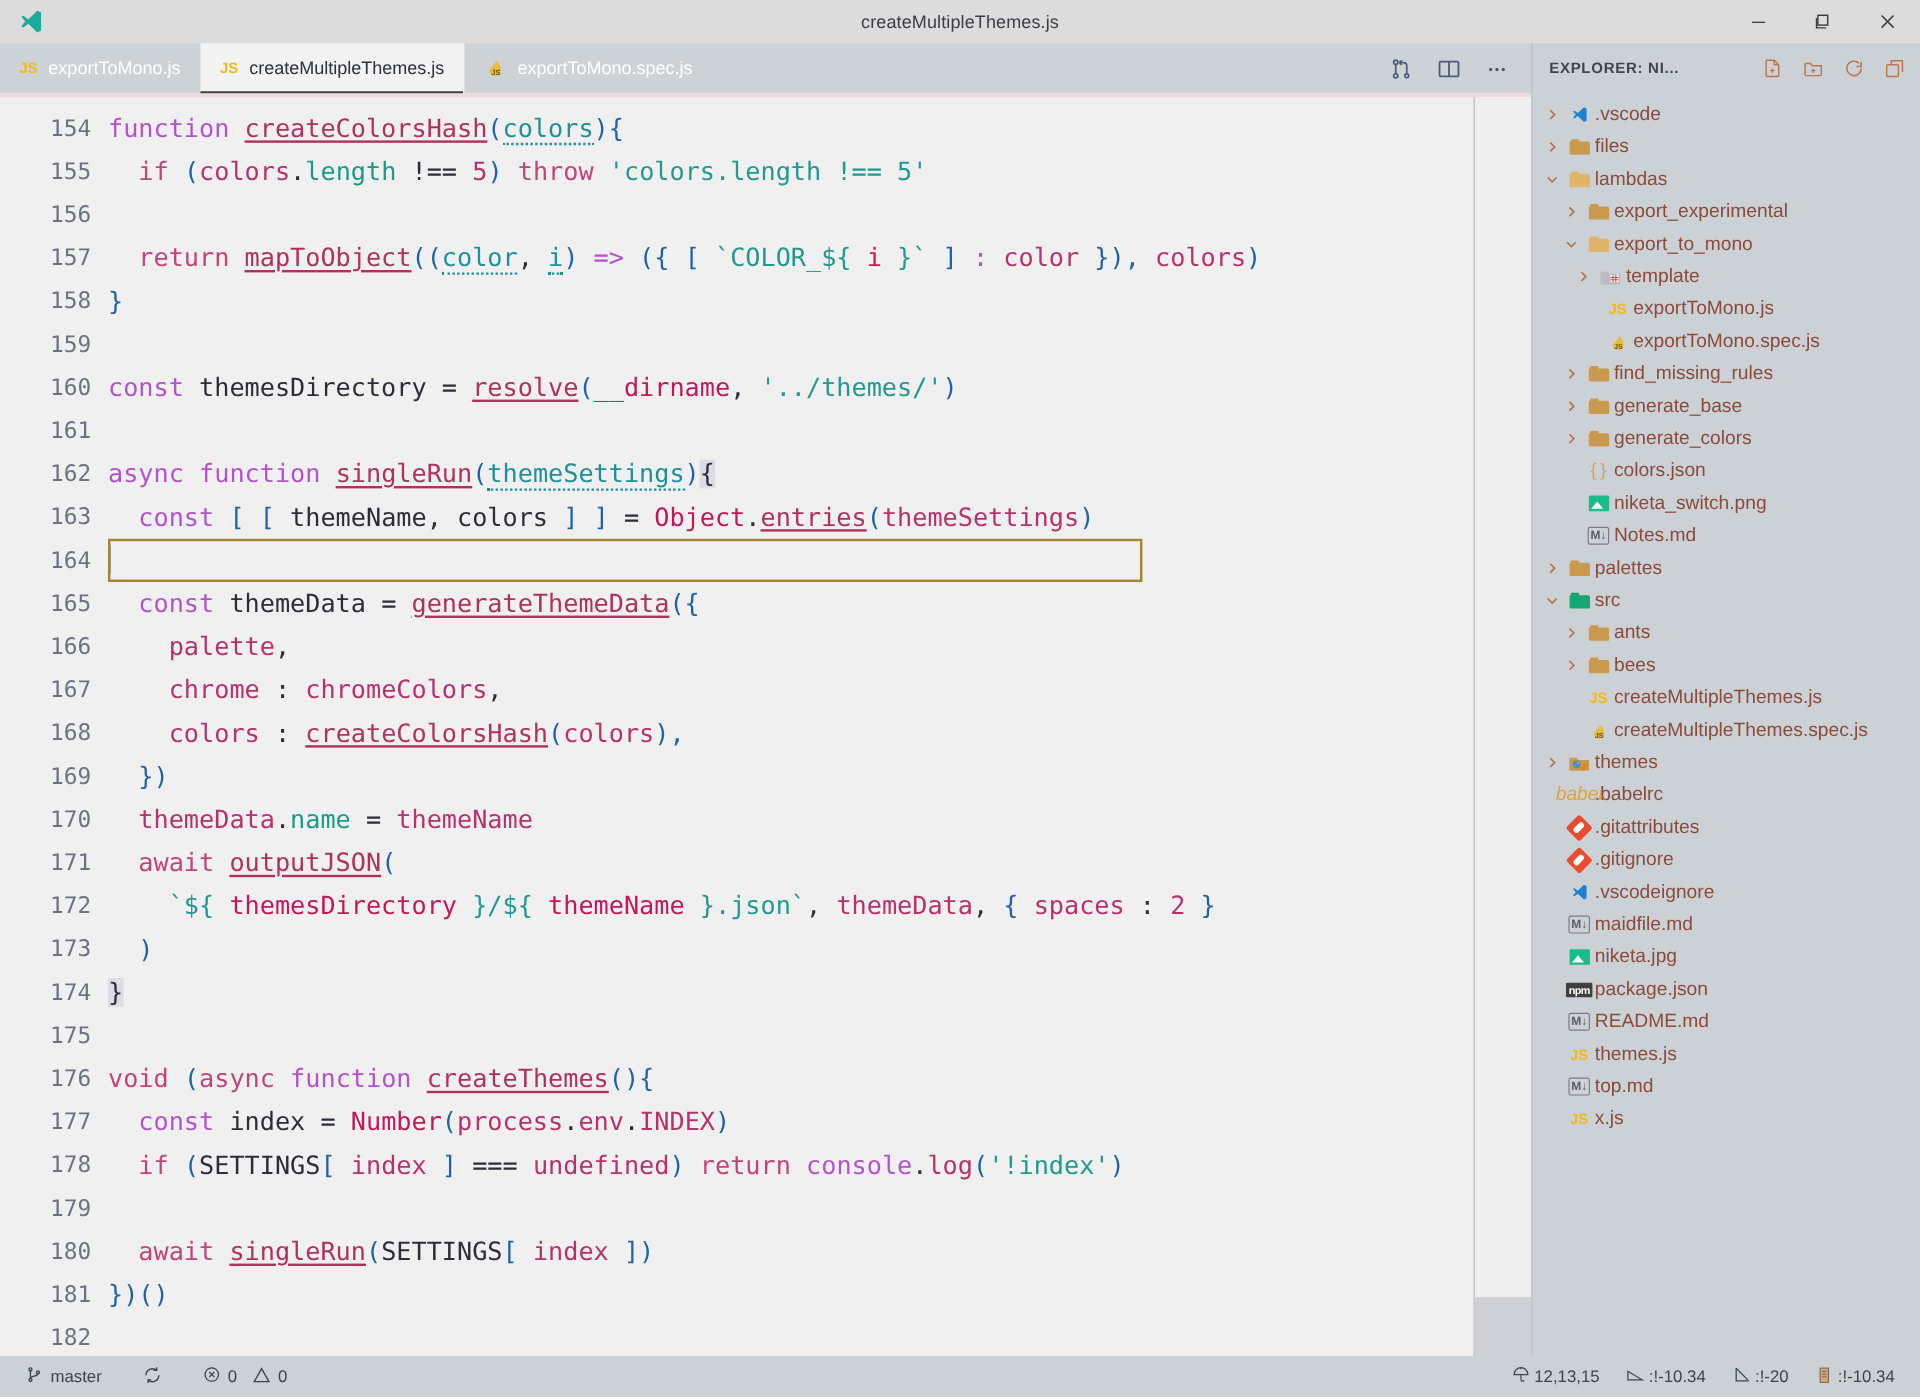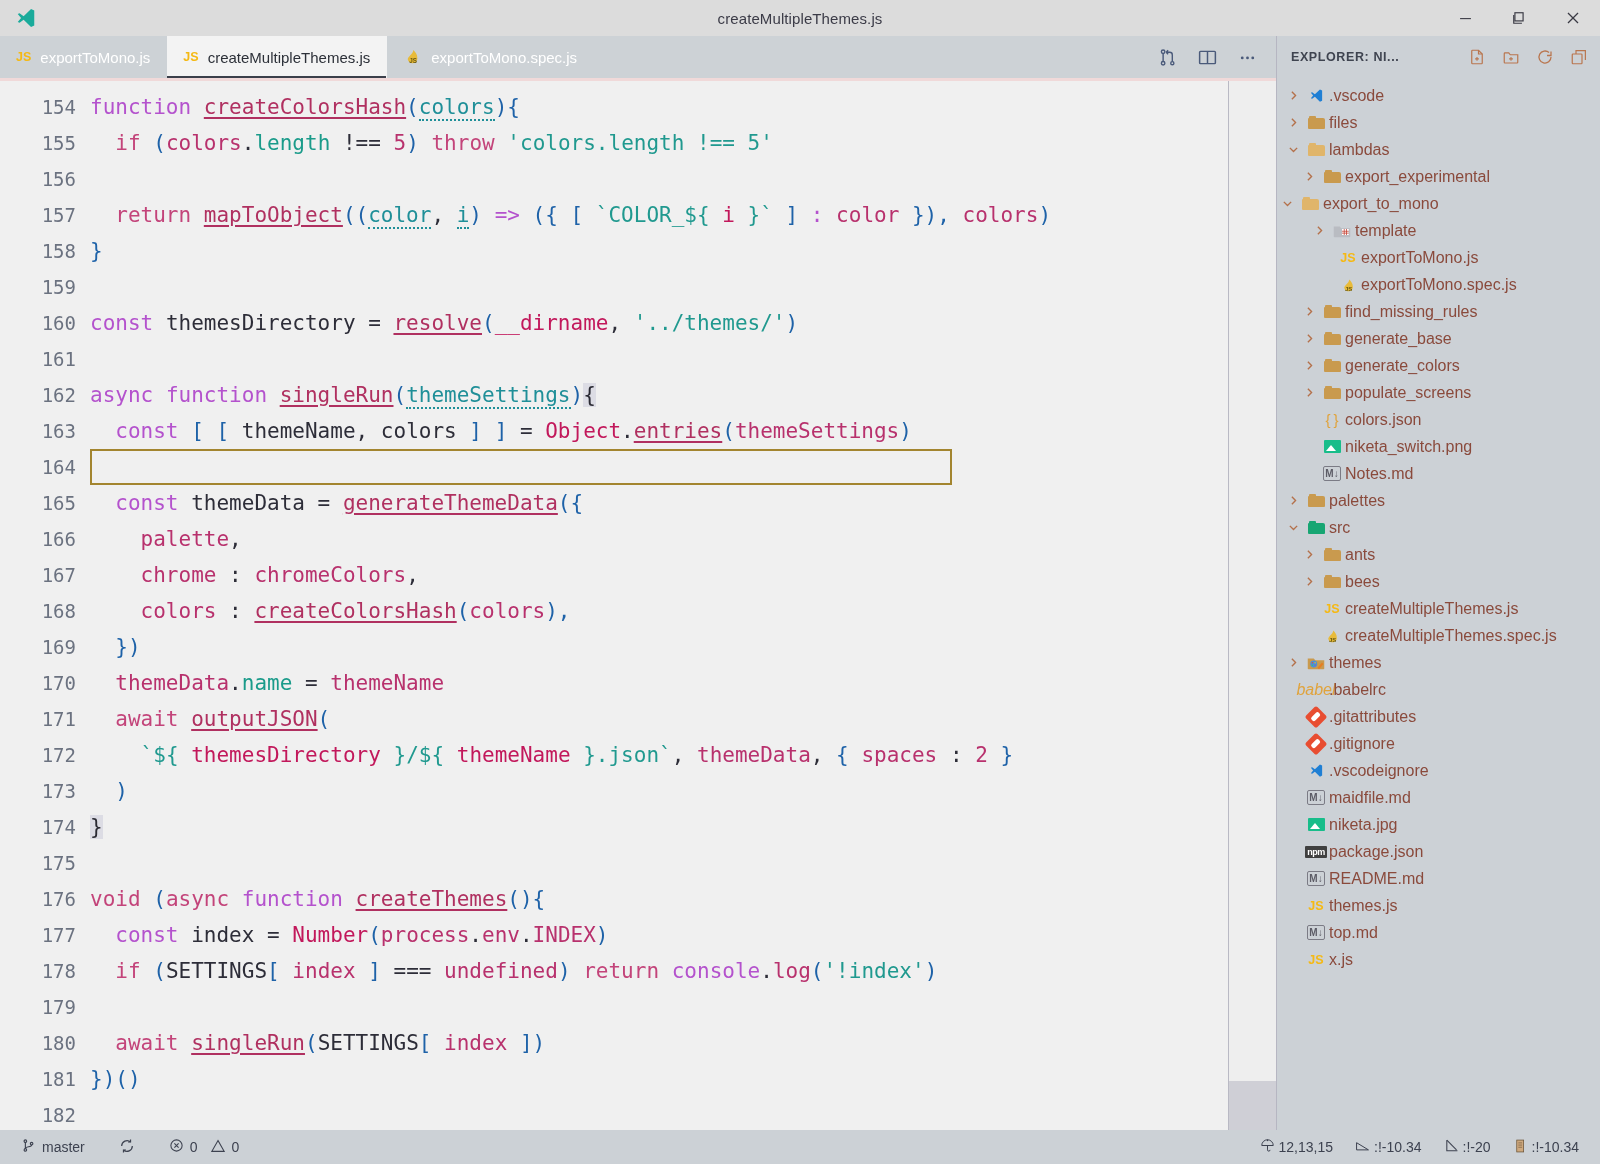--- a/index.html
+++ b/index.html
@@ -419,21 +419,21 @@
             <span class="chev">
               <svg width="13" height="13" viewBox="0 0 16 16" fill="none" stroke="currentColor" stroke-width="1.7">
                 <path d="M6 3.5 10.5 8 6 12.5"></path>
               </svg>
             </span>
             <span class="ficon">
               <span class="folder"></span>
             </span>
             <span class="rlabel">export_experimental</span>
           </div>
-          <div class="row" style="">
+          <div class="row" style="padding-left: 22px;">
             <span class="chev">
               <svg width="13" height="13" viewBox="0 0 16 16" fill="none" stroke="currentColor" stroke-width="1.7">
                 <path d="M3.5 6 8 10.5 12.5 6"></path>
               </svg>
             </span>
             <span class="ficon">
               <span class="folder open"></span>
             </span>
             <span class="rlabel">export_to_mono</span>
           </div>
@@ -502,31 +502,20 @@
           <div class="row" style="padding-left: 22px;">
             <span class="chev">
               <svg width="13" height="13" viewBox="0 0 16 16" fill="none" stroke="currentColor" stroke-width="1.7">
                 <path d="M6 3.5 10.5 8 6 12.5"></path>
               </svg>
             </span>
             <span class="ficon">
               <span class="folder"></span>
             </span>
             <span class="rlabel">generate_colors</span>
-          </div>
-          <div class="row" style="padding-left: 22px;">
-            <span class="chev">
-              <svg width="13" height="13" viewBox="0 0 16 16" fill="none" stroke="currentColor" stroke-width="1.7">
-                <path d="M6 3.5 10.5 8 6 12.5"></path>
-              </svg>
-            </span>
-            <span class="ficon">
-              <span class="folder"></span>
-            </span>
-            <span class="rlabel">populate_screens</span>
           </div>
           <div class="row" style="padding-left: 22px;">
             <span class="chev empty">
               <svg width="13" height="13" viewBox="0 0 16 16" fill="none" stroke="currentColor" stroke-width="1.7">
                 <path d="M6 3.5 10.5 8 6 12.5"></path>
               </svg>
             </span>
             <span class="ficon">
               <span class="ico-json">{ }</span>
             </span>

